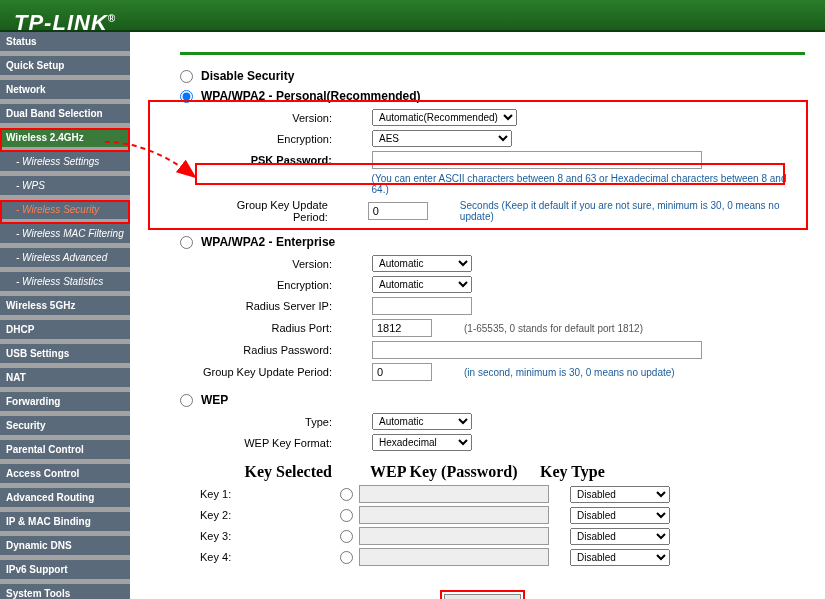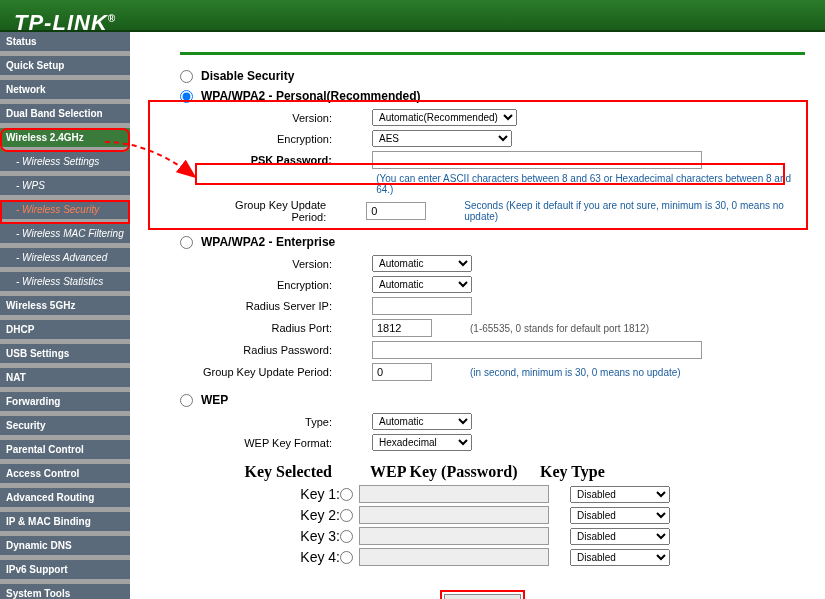--- a/index.html
+++ b/index.html
@@ -4,47 +4,47 @@
 <style>
 * { box-sizing: border-box; margin: 0; padding: 0; }
 body { font-family: Arial, sans-serif; font-size: 11px; background: #fff; width: 825px; }
 .header { background: linear-gradient(#2a7c2a, #1a5c1a); height: 32px; padding: 10px 14px; border-bottom: 2px solid #0d3d0d; }
 .logo { color: #fff; font-size: 22px; font-weight: bold; font-style: italic; letter-spacing: 1px; }
 .logo sup { font-size: 10px; }
 .container { display: flex; }
 .sidebar { width: 130px; background: #4a7a4a; flex-shrink: 0; }
 .sidebar-item { background: #5a6a7a; color: #fff; padding: 4px 6px; border-bottom: 5px solid #a3a3a3; cursor: pointer; font-size: 10px; font-weight: bold; white-space: nowrap; overflow: hidden; }
 .sidebar-item.sub { padding-left: 16px; font-weight: normal; font-style: italic; }
-.sidebar-item.active { background: #3a7a3a; color: #fff; border-radius: 7px; }
+.sidebar-item.active { background: #3a7a3a; color: #fff; }
 .sidebar-item.highlight-green { outline: 2px solid red; outline-offset: -2px; background: #3a7a3a; }
 .sidebar-item.highlight-red { outline: 2px solid red; outline-offset: -2px; color: #ff8050; }
 .main { flex: 1; padding: 20px 20px 20px 30px; position: relative; }
 .green-line { border-top: 3px solid #1a8c1a; margin-bottom: 14px; margin-left: 20px; }
 .radio-row { display: flex; align-items: center; margin: 6px 0 6px 20px; }
 .radio-row input[type=radio] { margin-right: 8px; }
 .radio-row label { font-weight: bold; font-size: 12px; }
 .section { margin-left: 40px; margin-bottom: 12px; }
 .form-row { display: flex; align-items: center; margin: 4px 0; gap: 32px; }
 .form-label { width: 140px; text-align: right; padding-right: 8px; font-size: 11px; }
 .form-label.bold { font-weight: bold; }
 select { font-size: 10px; padding: 1px 2px; min-width: 100px; }
 input[type=text], input[type=password] { font-size: 11px; padding: 2px 4px; border: 1px solid #999; }
 .wide-input { width: 330px; }
 .narrow-input { width: 60px; }
-.hint { font-size: 10px; color: #555; margin-left: 6px; }
+.hint { font-size: 10px; color: #555; margin-left: 0; }
 .hint-link { color: #1a5c9c; }
 .red-box { position: absolute; border: 2px solid red; pointer-events: none; }
 .arrow-svg { position: absolute; pointer-events: none; }
 .wep-table { margin-left: 40px; }
 .wep-header { display: flex; font-weight: bold; font-size: 16px; margin: 4px 0; font-family: Liberation Serif, serif; }
 .wep-header .col1 { width: 140px; text-align: right; padding-right: 8px; }
 .wep-header .col2 { width: 200px; padding-left: 30px; }
 .wep-header .col3 { width: 120px; }
 .wep-row { display: flex; align-items: center; margin: 3px 0; }
-.wep-row .col1 { width: 140px; text-align: right; padding-right: 0; font-size: 14px; }
+.wep-row .col1 { width: 140px; padding-right: 0; font-size: 11px; }
 .wep-row .col2 { width: 230px; display: flex; align-items: center; }
 .wep-row .col3 { width: 120px; }
 .wep-row input[type=radio] { margin-right: 6px; }
 .wep-key-input { width: 190px; background: #eee; }
 .save-row { text-align: center; margin-top: 24px; }
 .save-btn { padding: 3px 24px; font-size: 12px; background: #e8e8e8; border: 1px solid #888; cursor: pointer; }
 .save-highlight { display: inline-block; border: 2px solid red; padding: 2px; }
 </style>
 </head>
 <body>

